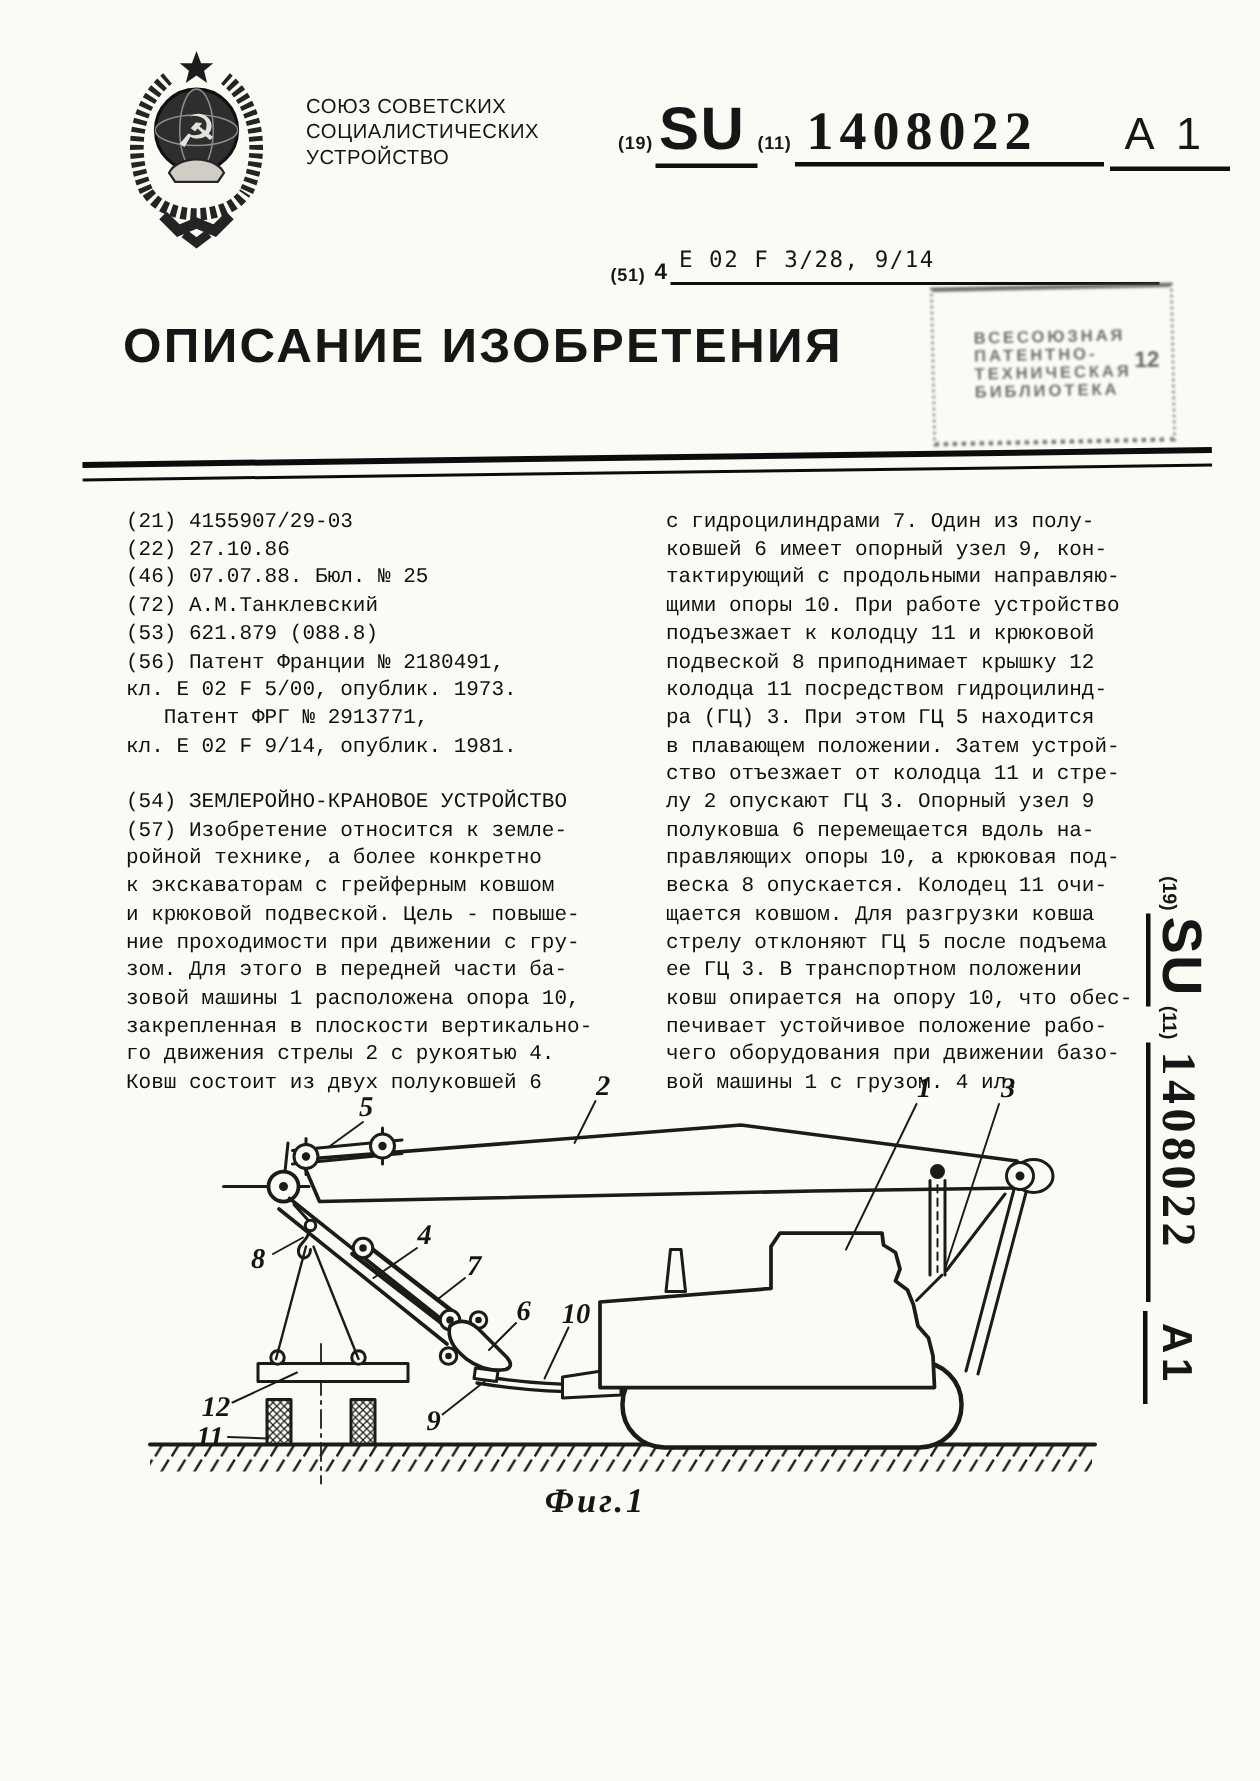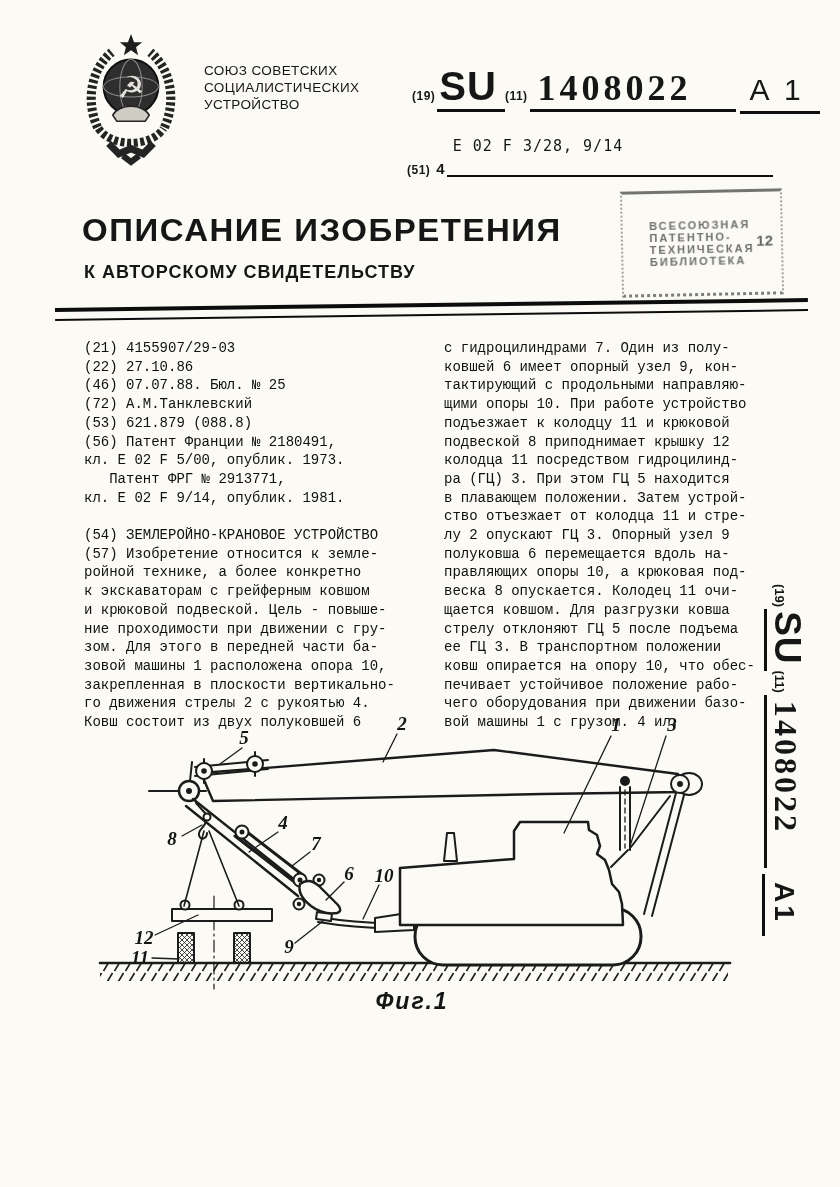--- a/index.html
+++ b/index.html
@@ -20,21 +20,21 @@
             border-bottom:3px solid #0f0f0f; padding:0 8px 3px 2px; }
   .pub-num { font-family:"Liberation Serif", serif; font-size:36px; font-weight:bold;
              line-height:1; letter-spacing:4px; border-bottom:3px solid #0f0f0f;
              padding:0 44px 3px 8px; }
   .pub-kind { font-size:30px; font-weight:normal; line-height:1; letter-spacing:3px;
               border-bottom:3px solid #0f0f0f; padding:0 16px 6px 10px; margin-left:4px; }
 
   .ipcline { position:absolute; left:407px; top:137px; display:flex; align-items:flex-end; }
   .ipc-ed { font-size:15px; font-weight:bold; margin:0 2px 0 4px; }
   .ipc-class { font-family:"DejaVu Sans Mono", monospace; font-size:15px; letter-spacing:1px;
-               border-bottom:2px solid #0f0f0f; padding:0 150px 20px 6px; }
+               border-bottom:2px solid #0f0f0f; padding:0 150px 6px 6px;margin-top:27px; }
 
   
   .stamp { position:absolute; left:621px; top:190px; width:158px; height:100px;
            border-top:3px solid #4e4e4e; border-bottom:3px dotted #5a5a5a;
            border-left:2px dotted #8a8a8a; border-right:2px dotted #8a8a8a;
            transform:rotate(-1.2deg); opacity:.78; filter:blur(.7px);
            display:flex; flex-direction:column; align-items:center; justify-content:center;
            gap:4px; }
   .stamp .tl { font-size:11px; font-weight:bold; color:#474747; letter-spacing:2px;
                line-height:12px; white-space:pre; }
@@ -55,22 +55,22 @@
   .col { position:absolute; top:339px; font-family:Liberation Mono, monospace;
          font-size:14px; line-height:18.7px; white-space:pre; color:#101010; }
   .col .tl { min-height:18.7px; }
   .col-left  { left:84px; }
   .col-right { left:444px; }
 
   
   .figure-wrap { position:absolute; left:92px; top:700px; width:650px; height:300px; }
   .flabel { font-family:"Liberation Serif", serif; font-style:italic; font-weight:bold;
             font-size:19px; fill:#141414; }
-  .fig-caption { position:absolute; left:332px; top:988px; width:160px; text-align:center;
-                 font-family:Liberation Sans, sans-serif; font-style:italic; font-weight:bold;
+  .fig-caption { position:absolute; left:317px; top:988px; width:160px; text-align:center;
+                 font-family:Liberation Serif, serif; font-style:italic; font-weight:bold;
                  font-size:23px; letter-spacing:2px; }
 
   
   .sidebar { position:absolute; left:746px; top:584px; width:60px; height:440px; }
   .sidebar-inner { position:absolute; left:60px; top:0; width:440px; height:60px;
                    transform:rotate(90deg); transform-origin:left top;
                    display:flex; align-items:baseline; }
   .sb-code { font-size:13px; font-weight:bold; margin-right:2px; }
   .sb-su   { font-size:37px; font-weight:bold; line-height:1; letter-spacing:1px;
              border-bottom:3px solid #0f0f0f; padding:0 6px 2px 2px; }
@@ -126,21 +126,20 @@
     <div>
         <div class="tl">ВСЕСОЮЗНАЯ</div>
         <div class="tl">ПАТЕНТНО-</div>
         <div class="tl">ТЕХНИЧЕСКАЯ</div>
         <div class="tl">БИБЛИОТЕКА</div>
       </div>
     <span class="stamp-num">12</span>
   </div>
 
   <div class="doc-title">ОПИСАНИЕ ИЗОБРЕТЕНИЯ</div>
-  <div class="doc-subtitle">К АВТОРСКОМУ СВИДЕТЕЛЬСТВУ</div>
 
   <div class="rule"></div>
 
   <div class="col col-left"><div class="tl">(21) 4155907/29-03</div><div class="tl">(22) 27.10.86</div><div class="tl">(46) 07.07.88. Бюл. № 25</div><div class="tl">(72) А.М.Танклевский</div><div class="tl">(53) 621.879 (088.8)</div><div class="tl">(56) Патент Франции № 2180491,</div><div class="tl">кл. E 02 F 5/00, опублик. 1973.</div><div class="tl">   Патент ФРГ № 2913771,</div><div class="tl">кл. E 02 F 9/14, опублик. 1981.</div><div class="tl"></div><div class="tl">(54) ЗЕМЛЕРОЙНО-КРАНОВОЕ УСТРОЙСТВО</div><div class="tl">(57) Изобретение относится к земле-</div><div class="tl">ройной технике, а более конкретно</div><div class="tl">к экскаваторам с грейферным ковшом</div><div class="tl">и крюковой подвеской. Цель - повыше-</div><div class="tl">ние проходимости при движении с гру-</div><div class="tl">зом. Для этого в передней части ба-</div><div class="tl">зовой машины 1 расположена опора 10,</div><div class="tl">закрепленная в плоскости вертикально-</div><div class="tl">го движения стрелы 2 с рукоятью 4.</div><div class="tl">Ковш состоит из двух полуковшей 6</div></div>
   <div class="col col-right"><div class="tl">с гидроцилиндрами 7. Один из полу-</div><div class="tl">ковшей 6 имеет опорный узел 9, кон-</div><div class="tl">тактирующий с продольными направляю-</div><div class="tl">щими опоры 10. При работе устройство</div><div class="tl">подъезжает к колодцу 11 и крюковой</div><div class="tl">подвеской 8 приподнимает крышку 12</div><div class="tl">колодца 11 посредством гидроцилинд-</div><div class="tl">ра (ГЦ) 3. При этом ГЦ 5 находится</div><div class="tl">в плавающем положении. Затем устрой-</div><div class="tl">ство отъезжает от колодца 11 и стре-</div><div class="tl">лу 2 опускают ГЦ 3. Опорный узел 9</div><div class="tl">полуковша 6 перемещается вдоль на-</div><div class="tl">правляющих опоры 10, а крюковая под-</div><div class="tl">веска 8 опускается. Колодец 11 очи-</div><div class="tl">щается ковшом. Для разгрузки ковша</div><div class="tl">стрелу отклоняют ГЦ 5 после подъема</div><div class="tl">ее ГЦ 3. В транспортном положении</div><div class="tl">ковш опирается на опору 10, что обес-</div><div class="tl">печивает устойчивое положение рабо-</div><div class="tl">чего оборудования при движении базо-</div><div class="tl">вой машины 1 с грузом. 4 ил.</div></div>
 
   <div class="figure-wrap">
   <svg viewBox="0 0 650 310" width="650" height="310">
     <defs>
       <pattern id="gh" patternUnits="userSpaceOnUse" width="11" height="17">

